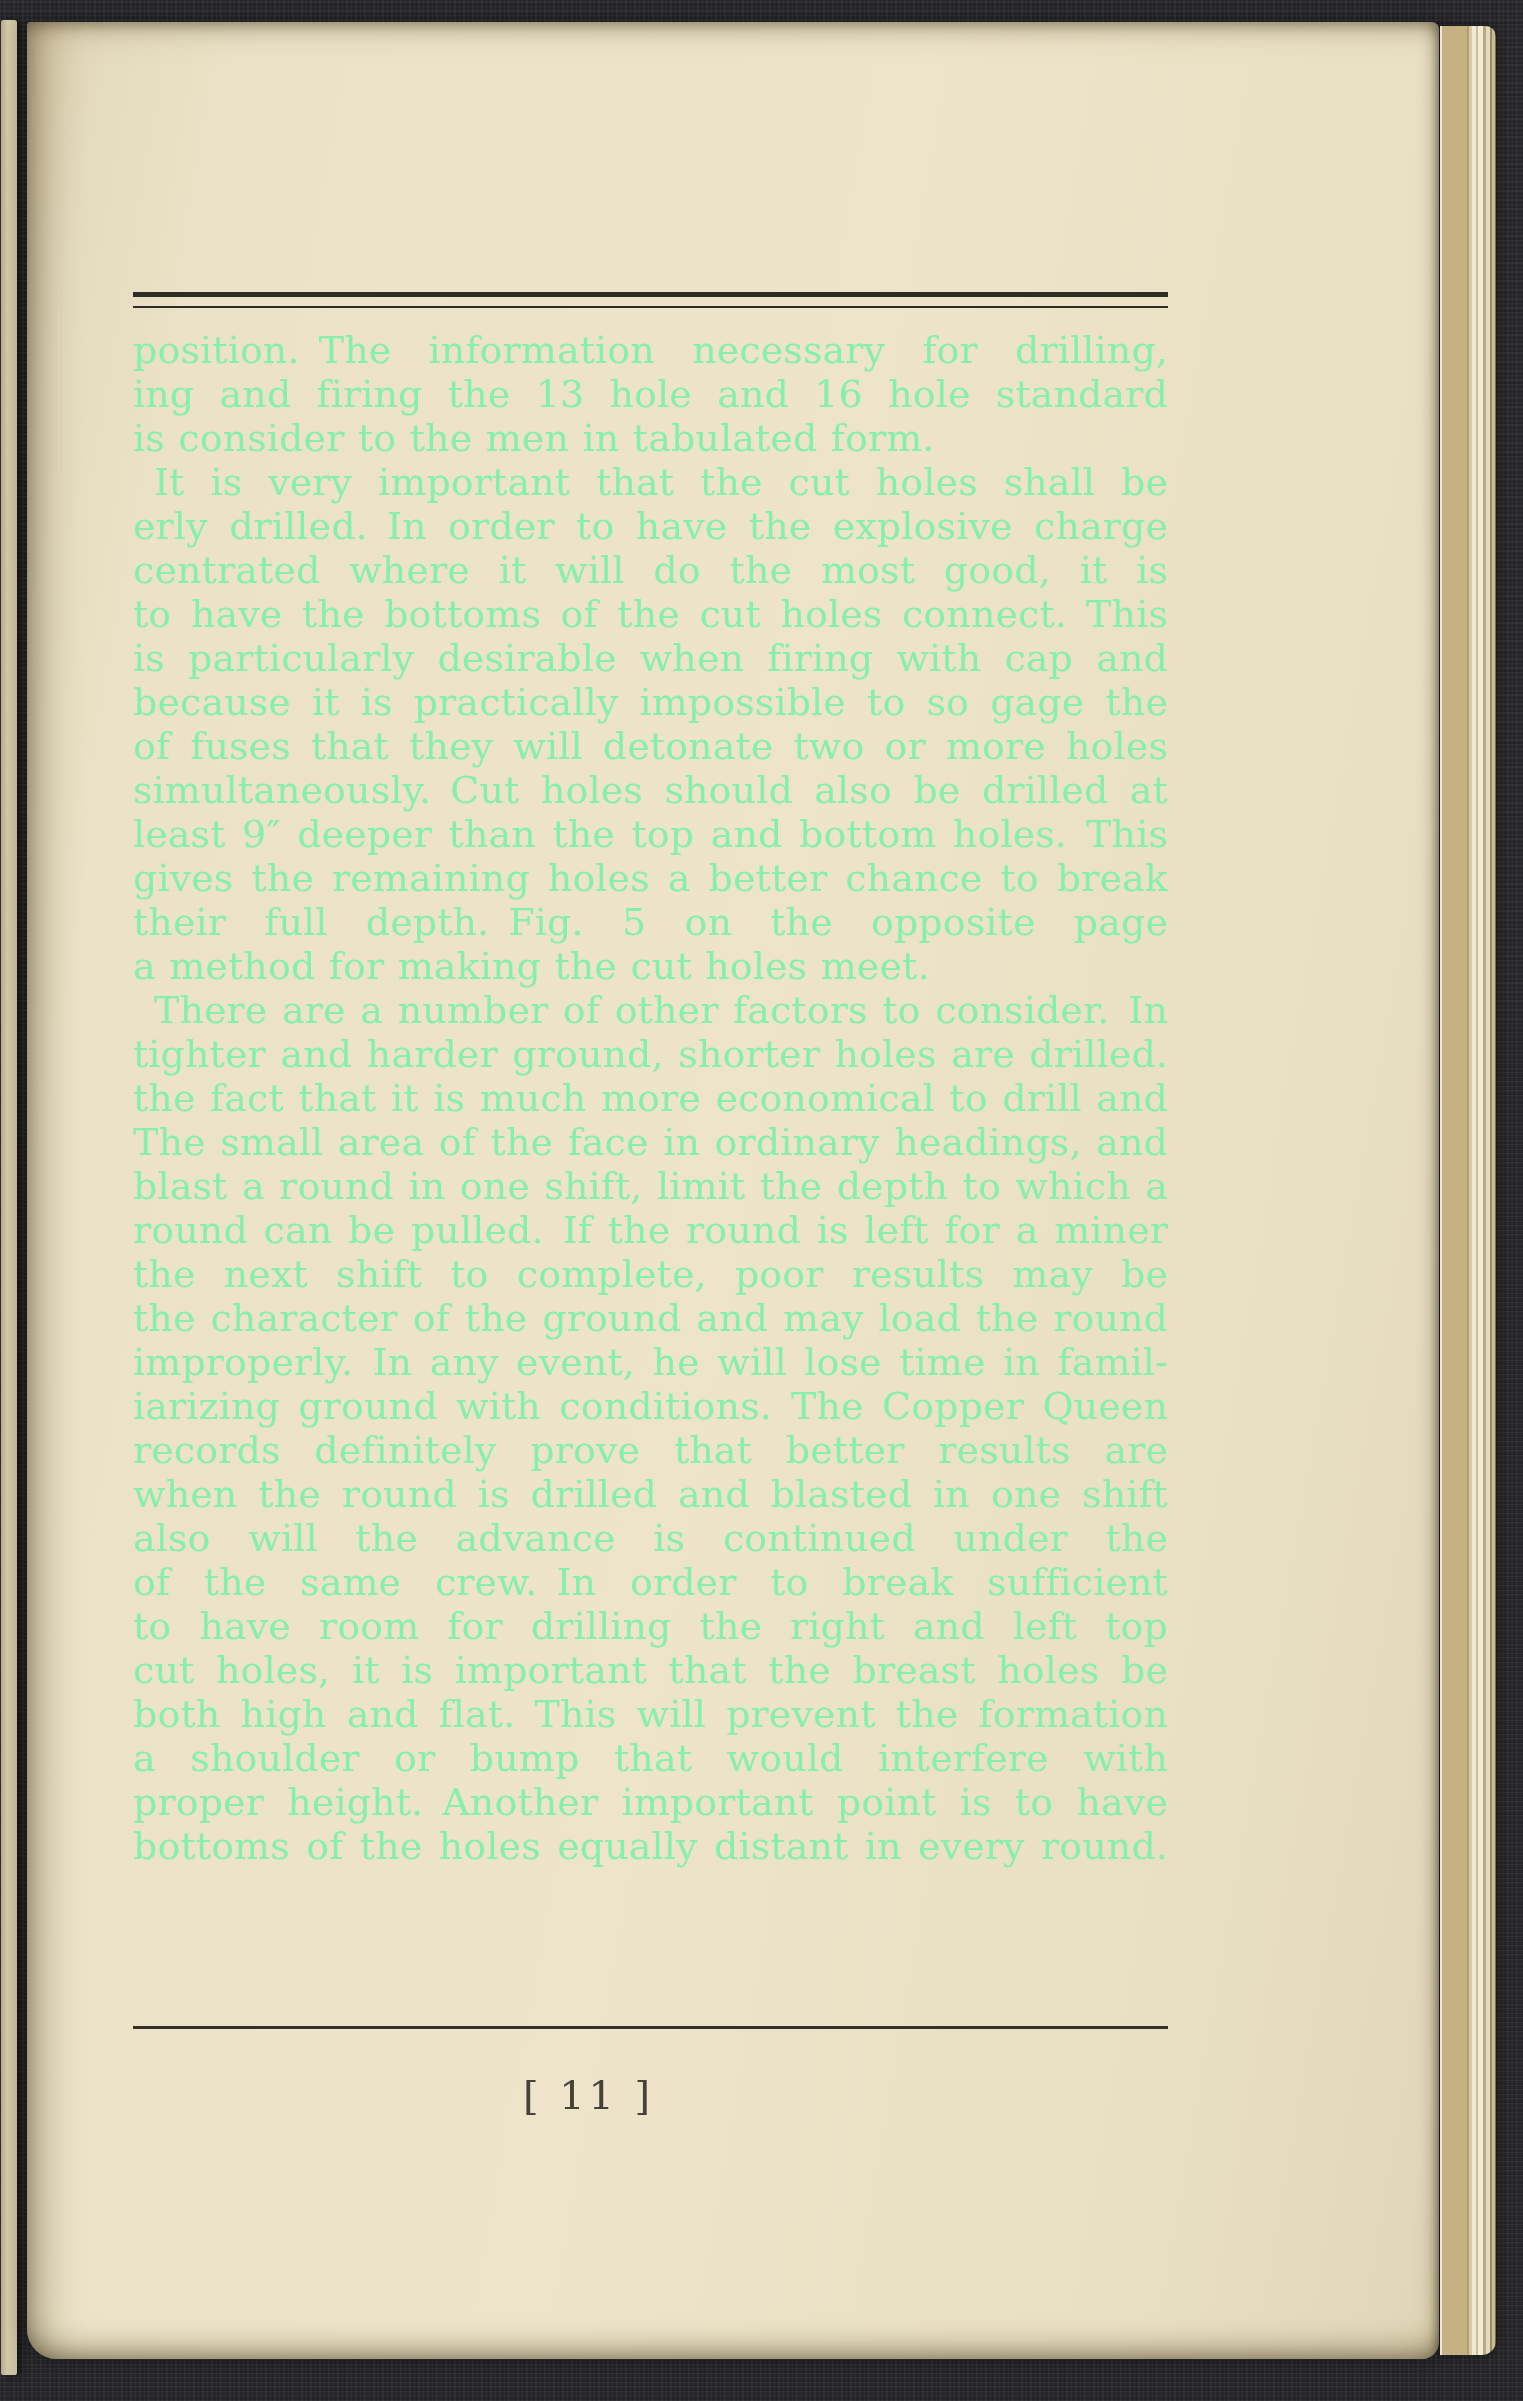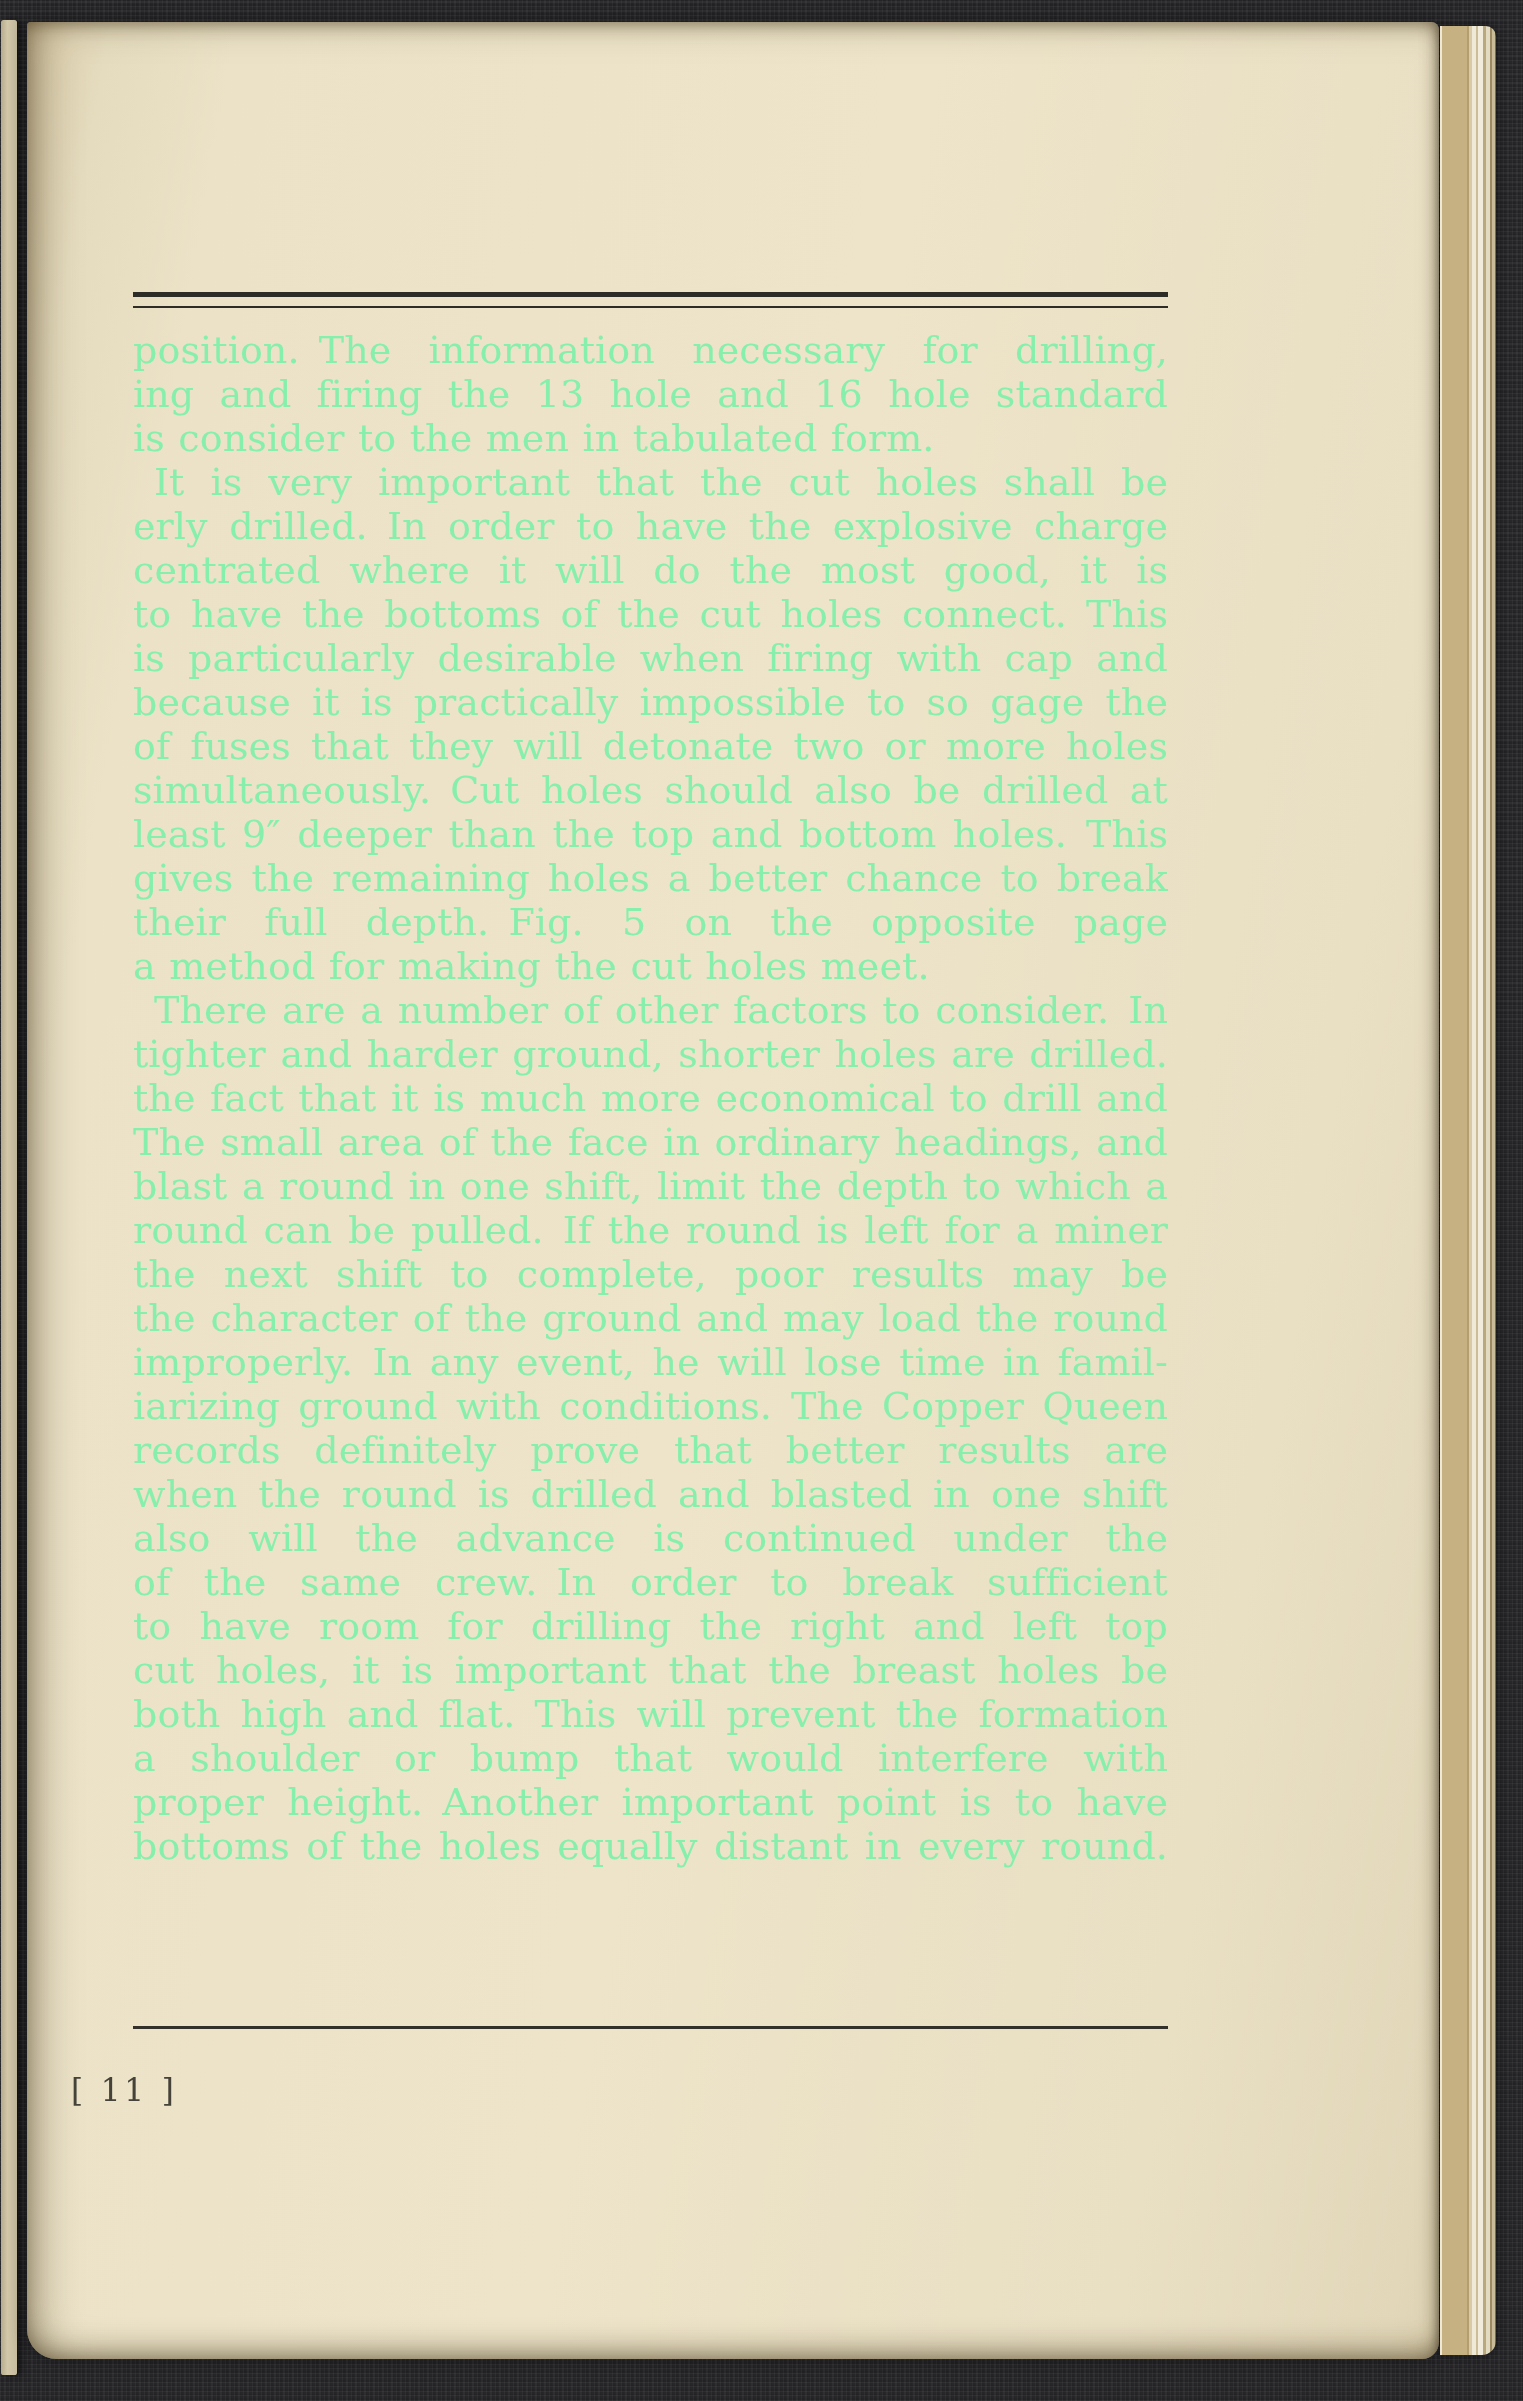--- a/index.html
+++ b/index.html
@@ -55,21 +55,21 @@
     color:#86efac;font-size:38px;letter-spacing:0.1px;word-spacing:1.3px;
   }
   .line{
     height:44px;line-height:44px;white-space:normal;overflow:hidden;
     text-align:justify;text-align-last:justify;text-justify:inter-word;
   }
   .line.nj{text-align-last:left;}
   .line.ind{text-indent:21px;}
   .folio{
     position:absolute;left:133px;top:2072px;width:1035px;
-    text-align:left;color:#45423a;font-size:31px;letter-spacing:3.9px;
+    text-align:center;color:#45423a;font-size:40px;letter-spacing:3.9px;
     transform:translateX(-62px);
   }
 </style>
 </head>
 <body>
 
 <div class="sliver"></div>
 
 <div class="page"></div>
 

